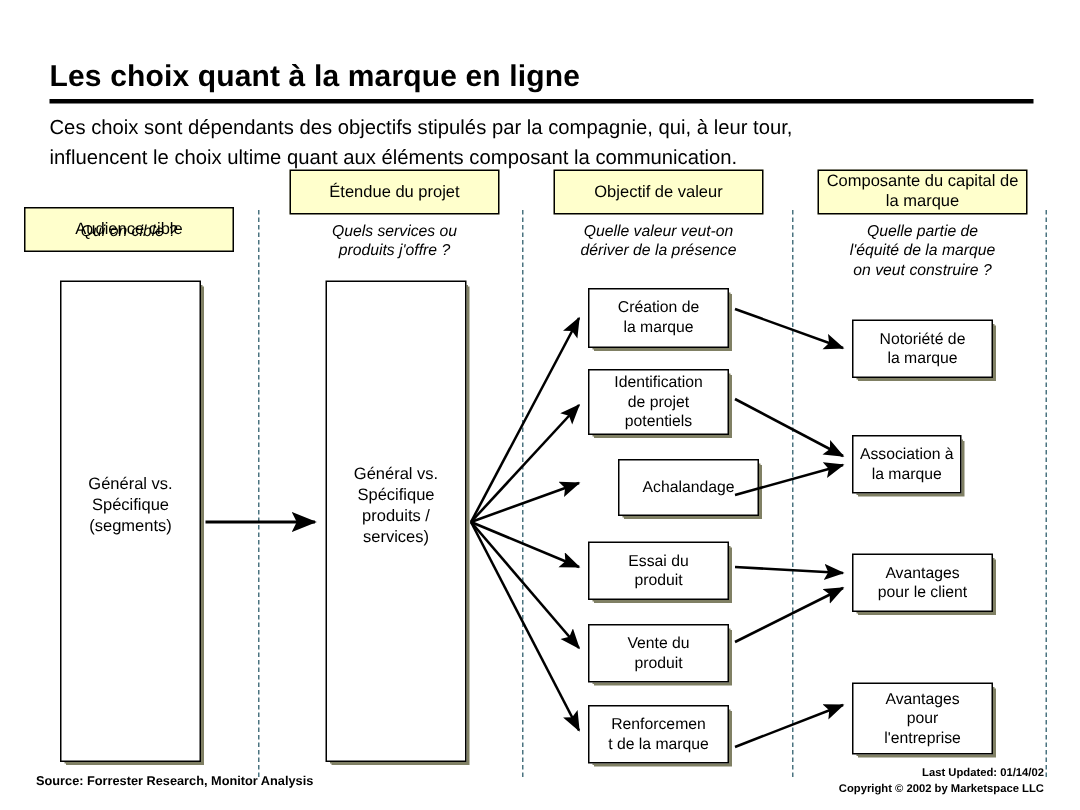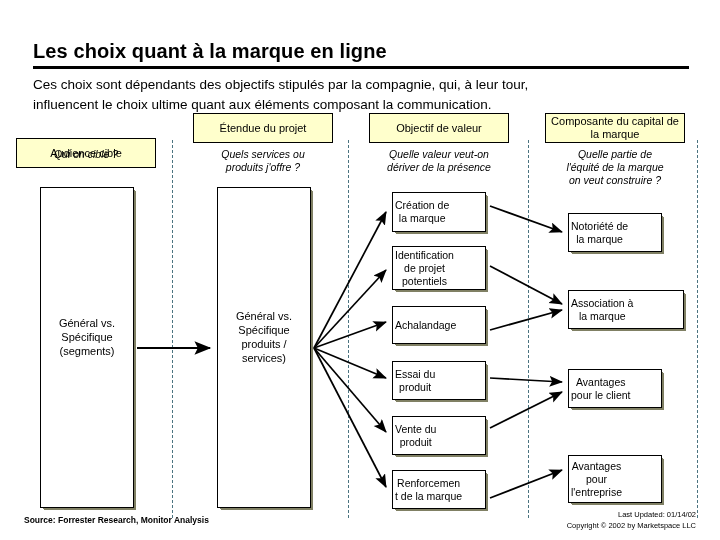--- a/index.html
+++ b/index.html
@@ -67,39 +67,39 @@
     text-align:center;
     font-size:11px;line-height:14px;
   }
 
   
   .pbox{
     position:absolute;
     background:#ffffff;
     border:1px solid #000000;
     box-sizing:border-box;
-    display:flex;align-items:center;
+    display:flex;align-items:center;justify-content:center;
     text-align:center;
     font-size:10.5px;line-height:13px;
     padding:2px 2px;
     box-shadow:2px 2px 0 -1px #808064, 3px 3px 0 -1px #808064;
   }
 
   
   #arrows{position:absolute;left:0;top:0;width:720px;height:540px;pointer-events:none;}
 
   
   .src{
     position:absolute;left:24px;top:515px;
     font-size:8.5px;white-space:nowrap;font-weight:bold;
   }
   .copy{
     position:absolute;right:24px;top:509px;
     font-size:7.5px;line-height:11px;text-align:right;white-space:nowrap;
-    font-weight:normal;
+    font-weight:bold;
   }
 </style>
 </head>
 <body>
 
 <div id="slide">
 
   <div class="title">Les choix quant à la marque en ligne</div>
   <div class="title-rule"></div>
   <div class="subtitle">
@@ -165,21 +165,21 @@
   </div>
 
   <div class="pbox" style="left:392px;top:246px;width:94px;height:44px;">
     <div>
       <div>Identification</div>
       <div>de projet</div>
       <div>potentiels</div>
     </div>
   </div>
 
-  <div class="pbox" style="left:392px;top:306px;width:94px;height:38px;">
+  <div class="pbox" style="left:412px;top:306px;width:94px;height:38px;">
     <div>
       <div>Achalandage</div>
     </div>
   </div>
 
   <div class="pbox" style="left:392px;top:361px;width:94px;height:39px;">
     <div>
       <div>Essai du</div>
       <div>produit</div>
     </div>
@@ -199,21 +199,21 @@
     </div>
   </div>
 
   <div class="pbox" style="left:568px;top:213px;width:94px;height:39px;">
     <div>
       <div>Notoriété de</div>
       <div>la marque</div>
     </div>
   </div>
 
-  <div class="pbox" style="left:568px;top:290px;width:116px;height:39px;">
+  <div class="pbox" style="left:568px;top:290px;width:73px;height:39px;">
     <div>
       <div>Association à</div>
       <div>la marque</div>
     </div>
   </div>
 
   <div class="pbox" style="left:568px;top:369px;width:94px;height:39px;">
     <div>
       <div>Avantages</div>
       <div>pour le client</div>

